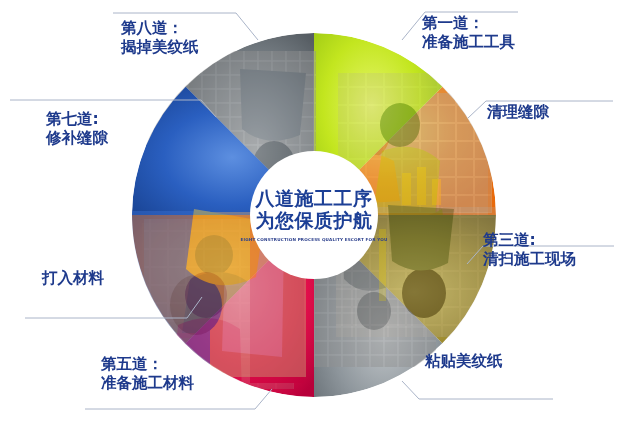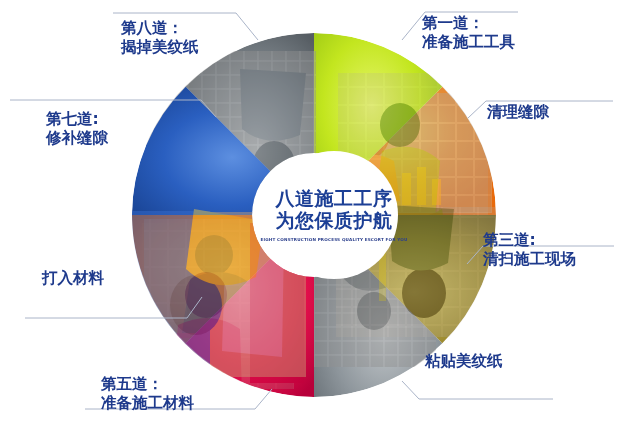--- a/index.html
+++ b/index.html
@@ -22,21 +22,20 @@
 
   .center-hub{
     position:absolute;
     left:118px; top:118px;
     width:128px; height:128px;
     border-radius:50%;
     background:#ffffff;
     display:flex; flex-direction:column;
     align-items:center; justify-content:center;
     z-index:5;
-    margin-left:20px;
   }
   .hub-l1, .hub-l2{
     font-family:"DejaVu Sans", sans-serif;
     font-weight:bold;
     font-size:19px;
     line-height:22px;
     color:#1c3f96;
     letter-spacing:0.5px;
     white-space:nowrap;
   }
@@ -62,21 +61,21 @@
     line-height:19px;
     white-space:nowrap;
     z-index:8;
   }
   .label .l2{ display:block; }
 
   .lb-1{ left:422px; top:14px; }
   .lb-2{ left:487px; top:103px; }
   .lb-3{ left:483px; top:231px; }
   .lb-4{ left:425px; top:352px; }
-  .lb-5{ left:101px; top:355px; text-align:left;margin-top:20px; }
+  .lb-5{ left:101px; top:355px; text-align:left; }
   .lb-6{ left:42px;  top:269px; }
   .lb-7{ left:46px;  top:110px; }
   .lb-8{ left:97px;  top:19px;margin-left:24px; }
 
   
   .lines{ position:absolute; left:0; top:0; width:628px; height:427px; z-index:3; }
 </style>
 </head>
 <body>
 

